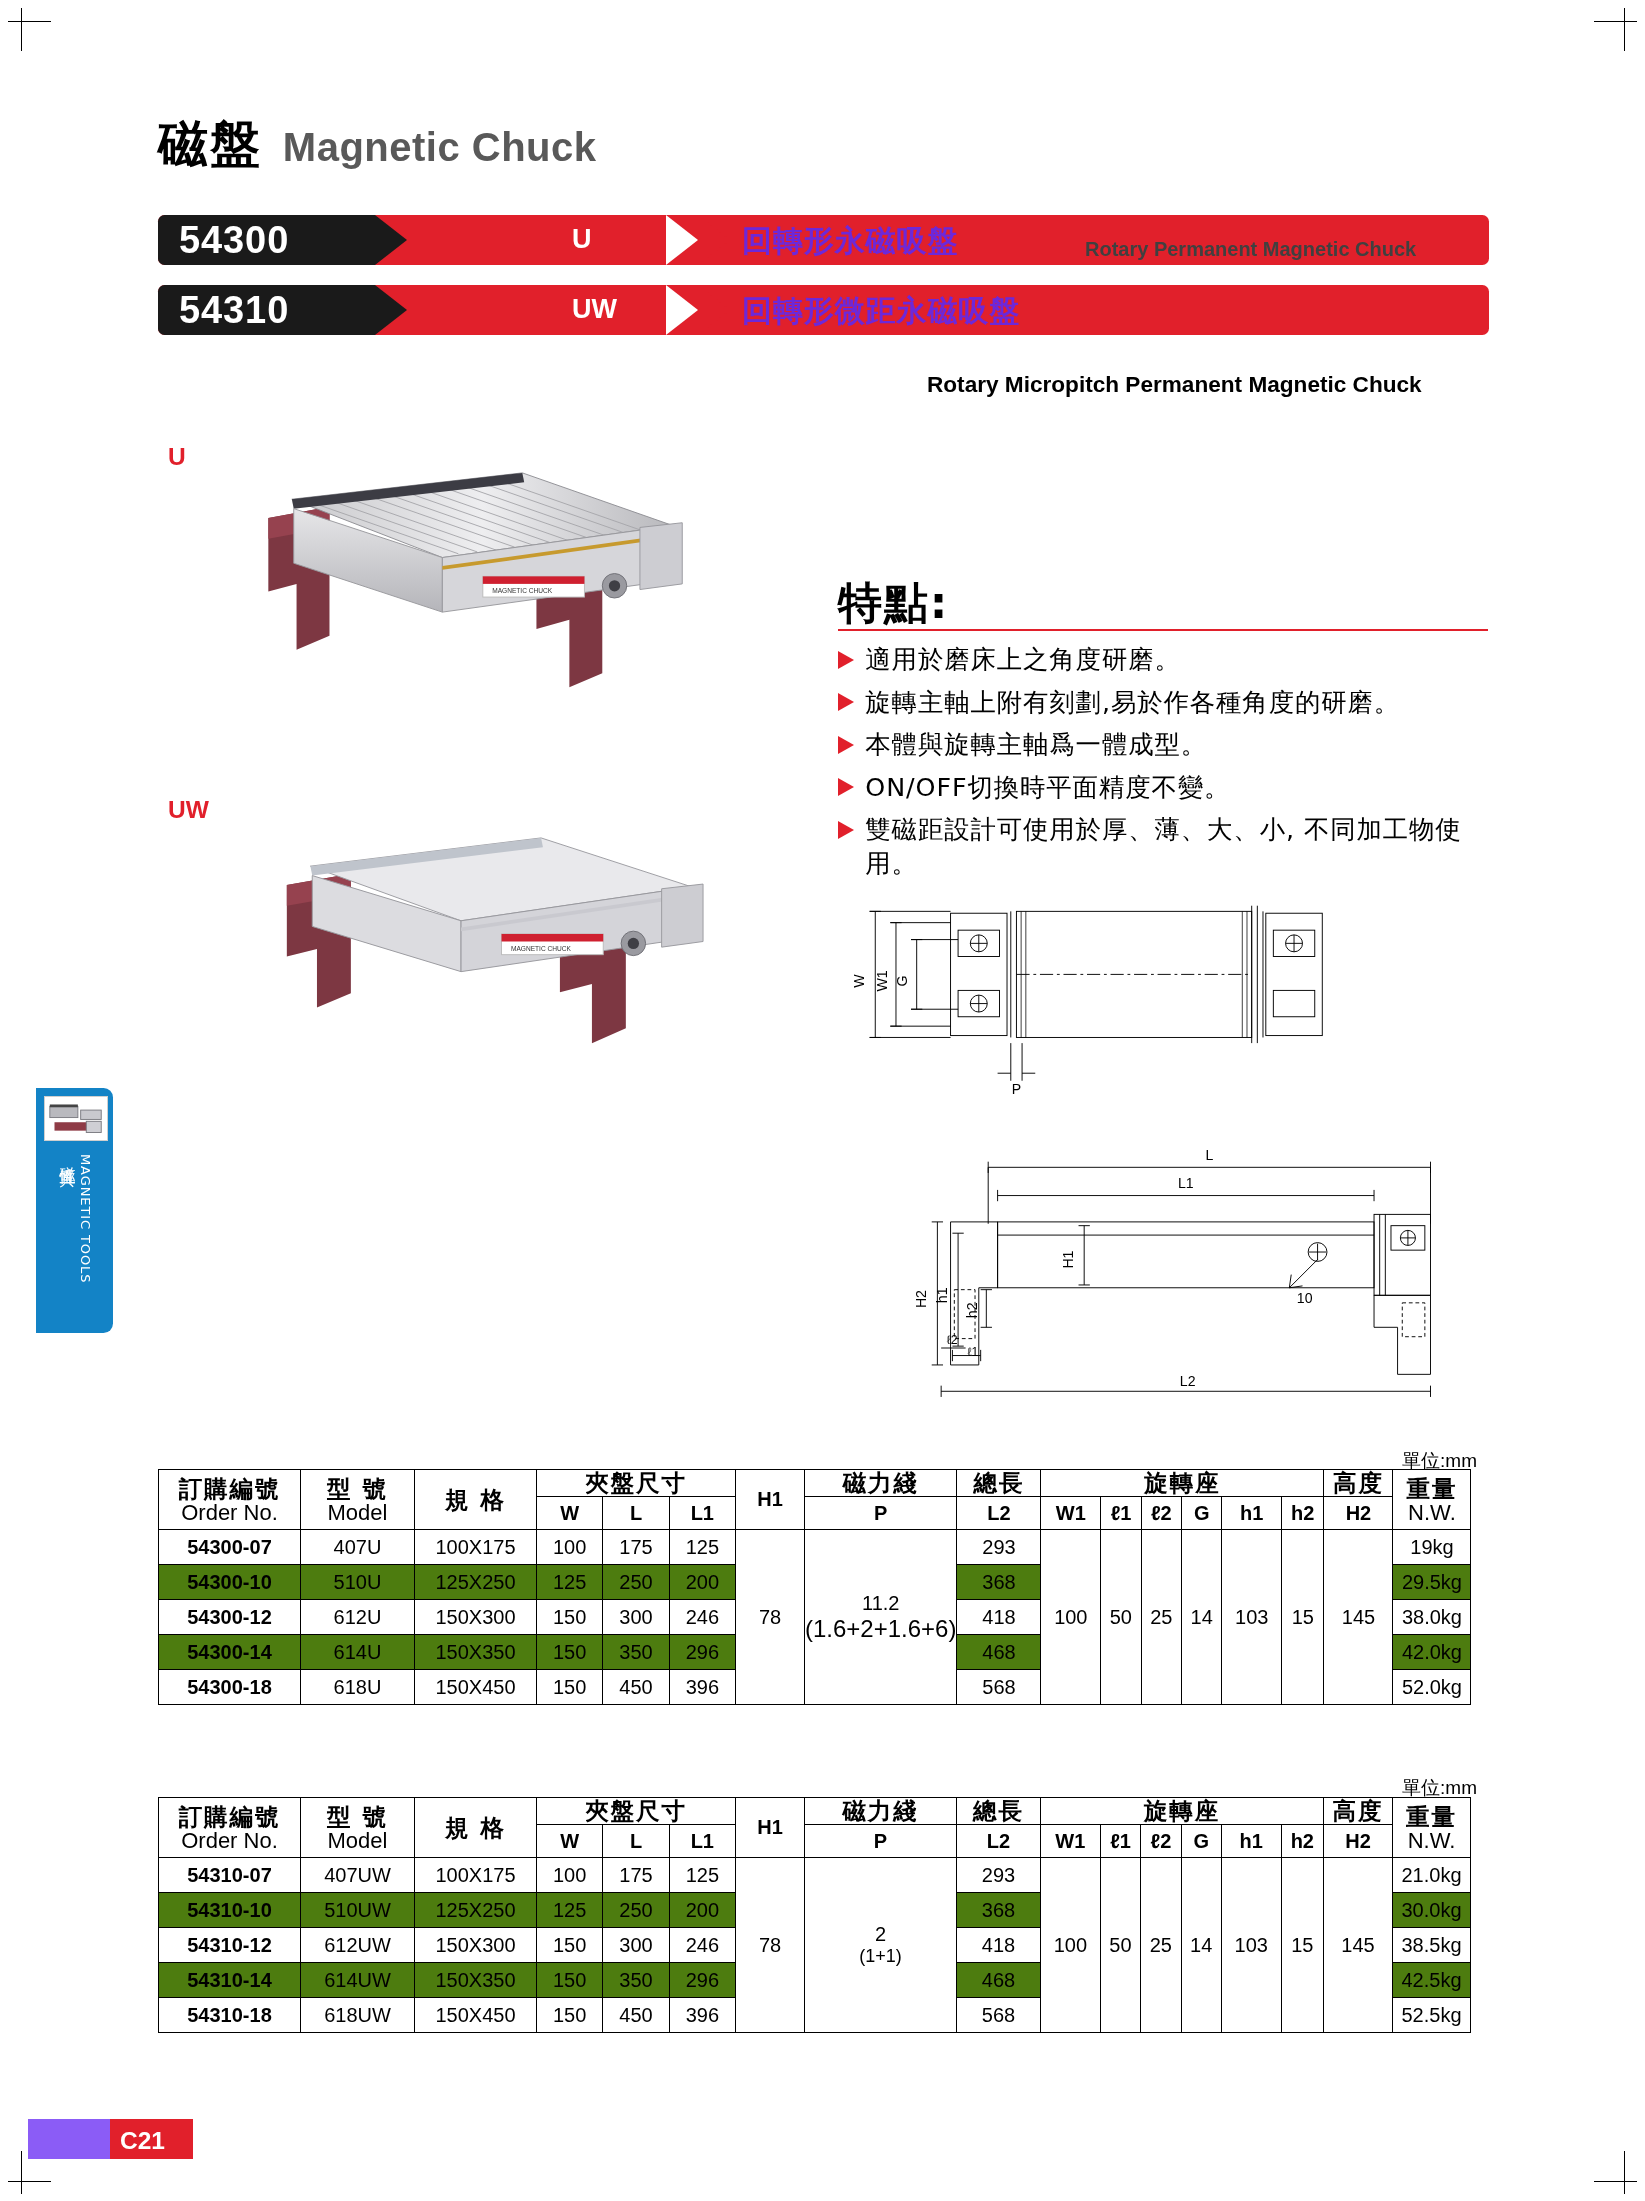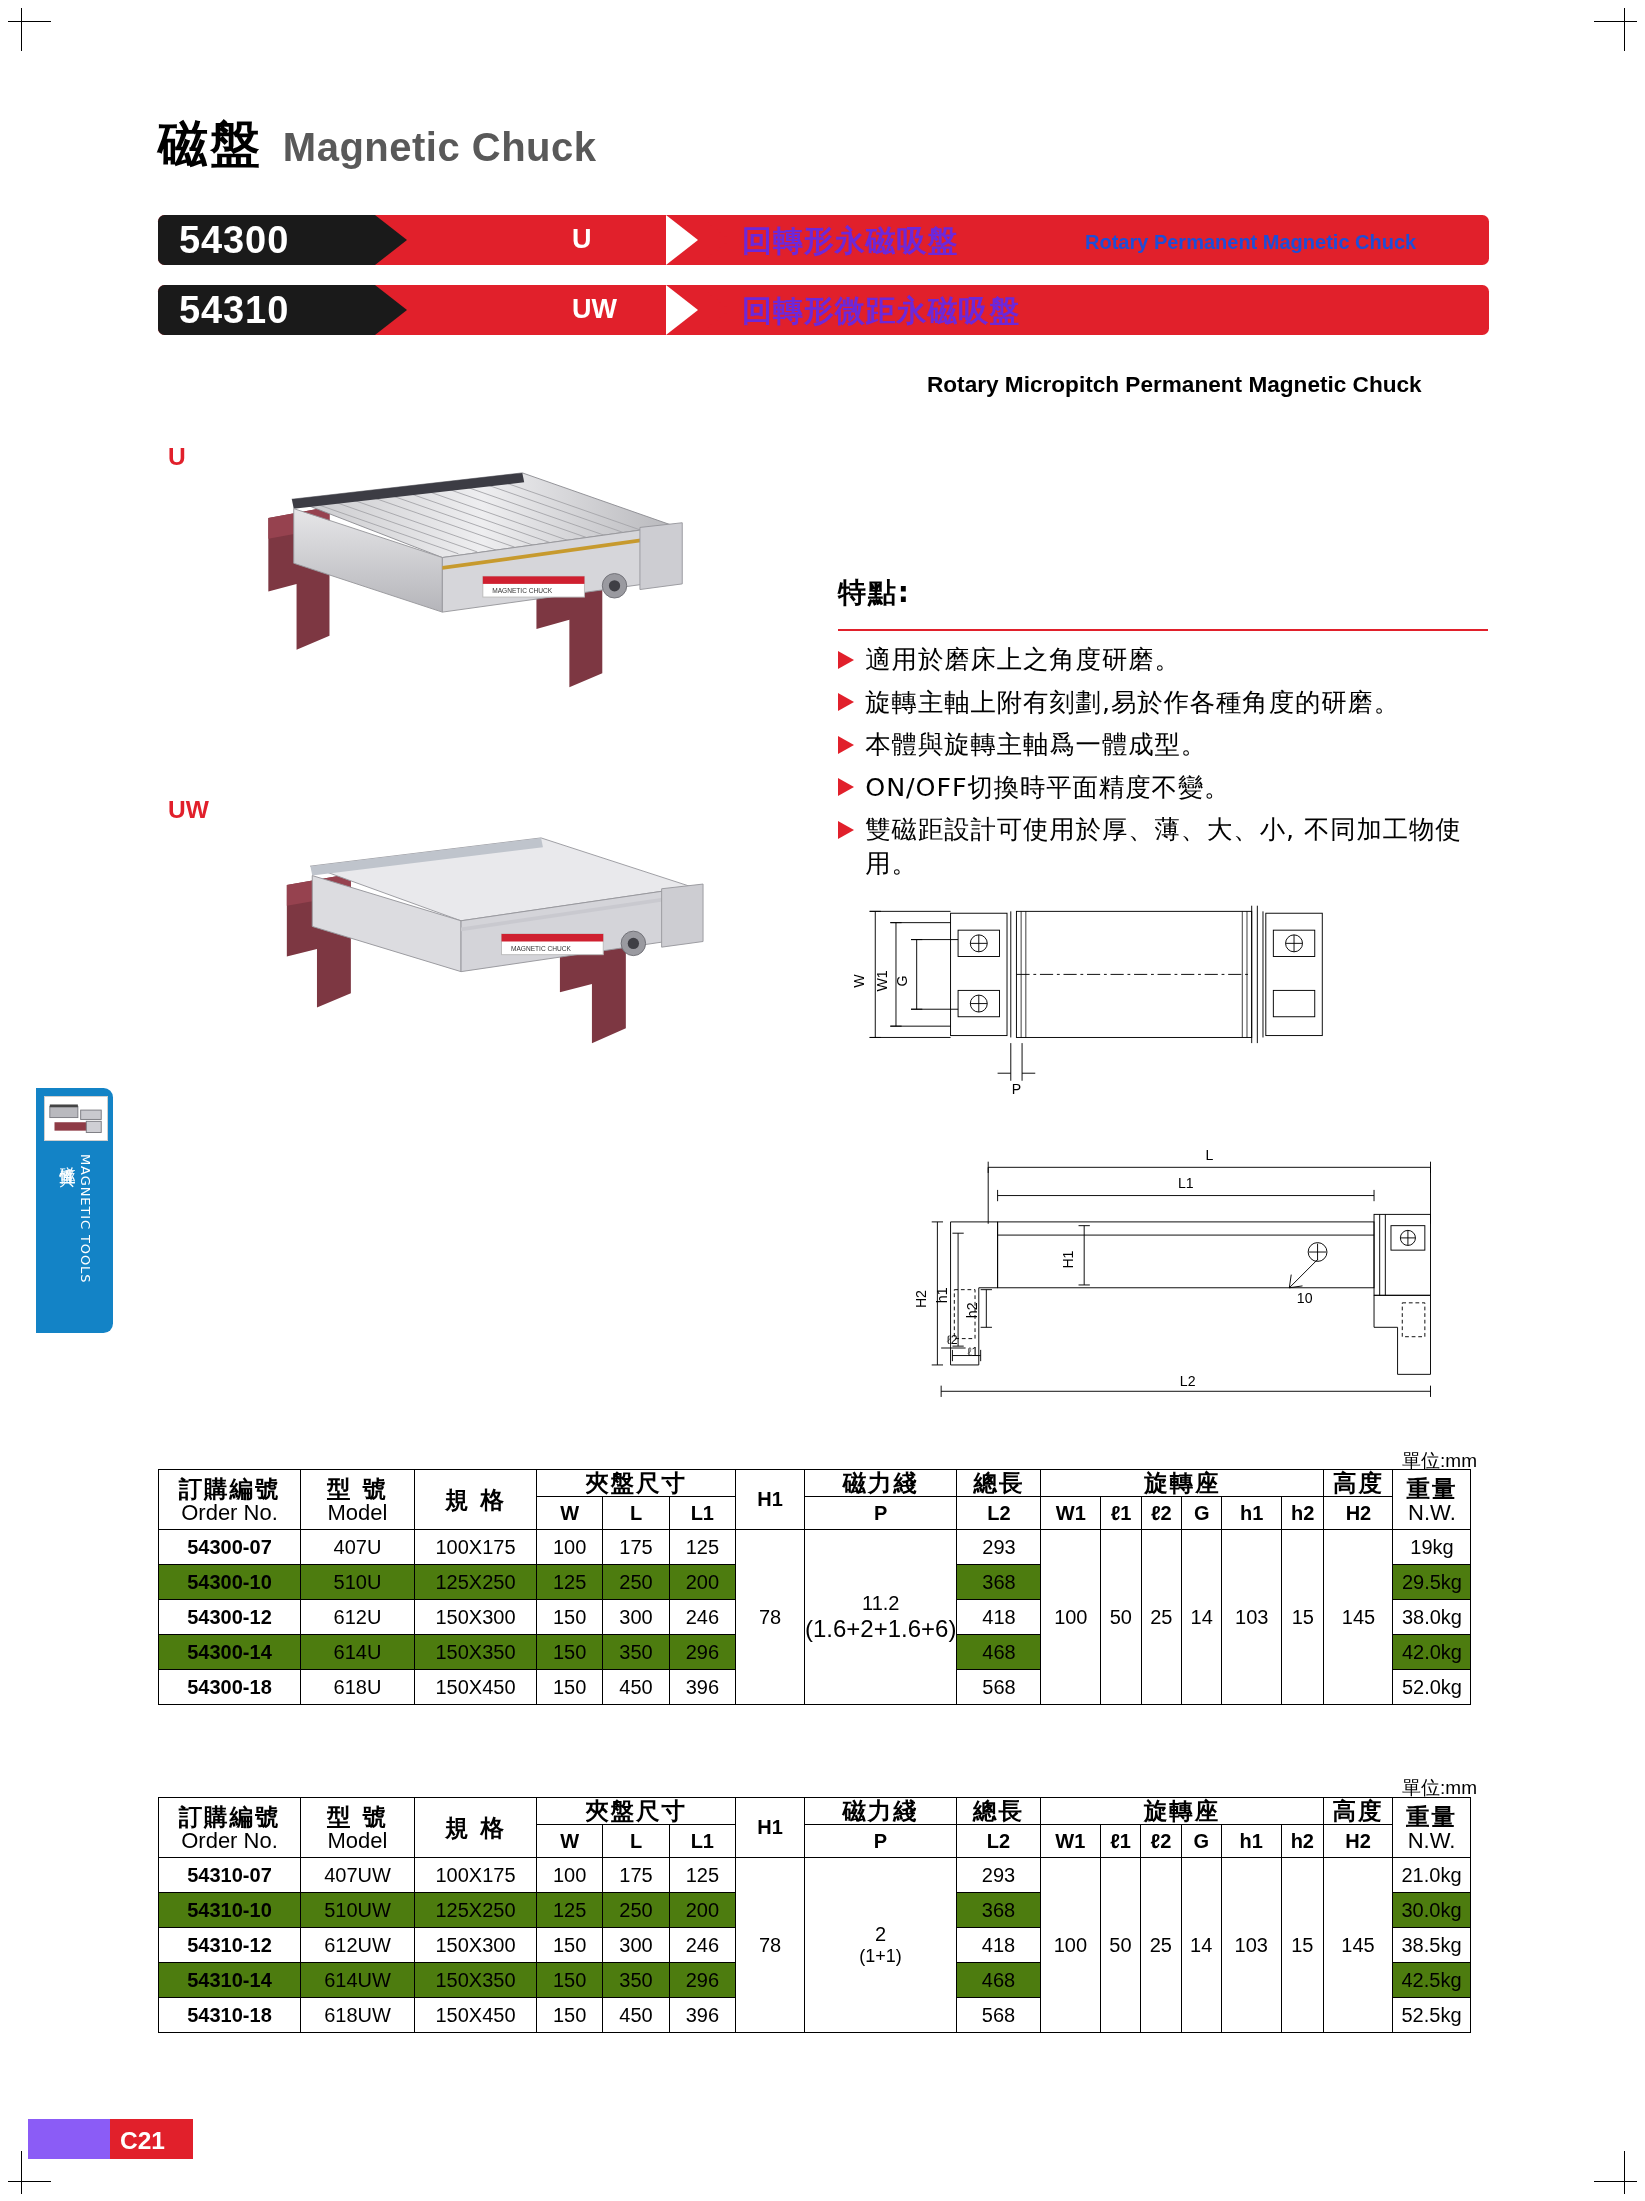--- a/index.html
+++ b/index.html
@@ -32,34 +32,34 @@
     background:#1a1a1a;border-radius:6.6px 0 0 6.6px;}
   .bar .blackarrow{position:absolute;left:217px;top:0;width:0;height:0;
     border-top:25px solid transparent;border-bottom:25px solid transparent;border-left:32px solid #1a1a1a;}
   .bar .code{position:absolute;left:21px;top:3.8px;color:#fff;font-size:38px;font-weight:bold;letter-spacing:0.9px;}
   .bar .sep{position:absolute;top:0;width:0;height:0;
     border-top:25px solid transparent;border-bottom:25px solid transparent;border-left:32px solid #ffffff;}
   .bar .sep.a{left:508px;}
   .bar .sep.b{left:540px;border-left-color:#e1202b;}
   .bar .series{position:absolute;left:414px;top:9.4px;color:#fff;font-size:27px;font-weight:bold;}
   .bar .cn{position:absolute;left:584px;top:5.6px;color:#6d28d9;font-size:30px;font-weight:bold;letter-spacing:0.9px;font-family:"DejaVu Sans",sans-serif;}
-  .bar .en{position:absolute;top:16px;color:#1d4ed8;font-size:20px;font-weight:bold;}
+  .bar .en{position:absolute;top:23px;color:#404040;font-size:20px;font-weight:bold;}
   .bar1 .en{left:927px;}
   .sub-en{position:absolute;left:927px;top:372px;font-size:22.6px;font-weight:bold;color:#000;}
 
   
   .label-u{position:absolute;left:168px;top:443px;color:#e1202b;font-size:24.5px;font-weight:bold;}
   .label-uw{position:absolute;left:168px;top:796px;color:#e1202b;font-size:24.5px;font-weight:bold;}
 
   .photo{position:absolute;}
   .photo1{left:240px;top:471px;width:480px;height:254px;}
   .photo2{left:268px;top:819px;width:452px;height:245px;}
 
   
-  .feat-title{position:absolute;left:838px;top:574px;font-size:28px;font-weight:bold;font-family:"DejaVu Sans",sans-serif;letter-spacing:1.9px;}
+  .feat-title{position:absolute;left:838px;top:574px;font-size:44px;font-weight:bold;font-family:"DejaVu Sans",sans-serif;letter-spacing:1.9px;}
   .feat-rule{position:absolute;left:838px;top:629px;width:650px;height:1.9px;background:#e1202b;}
   .feat-list{position:absolute;left:838px;top:642px;width:659px;}
   .feat{display:flex;align-items:flex-start;margin-bottom:8.5px;}
   .feat .tri{width:0;height:0;border-top:9.4px solid transparent;border-bottom:9.4px solid transparent;border-left:16px solid #e1202b;margin-top:8.5px;margin-right:11.3px;flex:none;}
   .feat .txt{font-size:25.4px;line-height:34px;font-family:"DejaVu Sans",sans-serif;letter-spacing:0.9px;}
 
   
   .drawing{position:absolute;left:847px;top:885px;width:640px;height:527px;}
 
   

